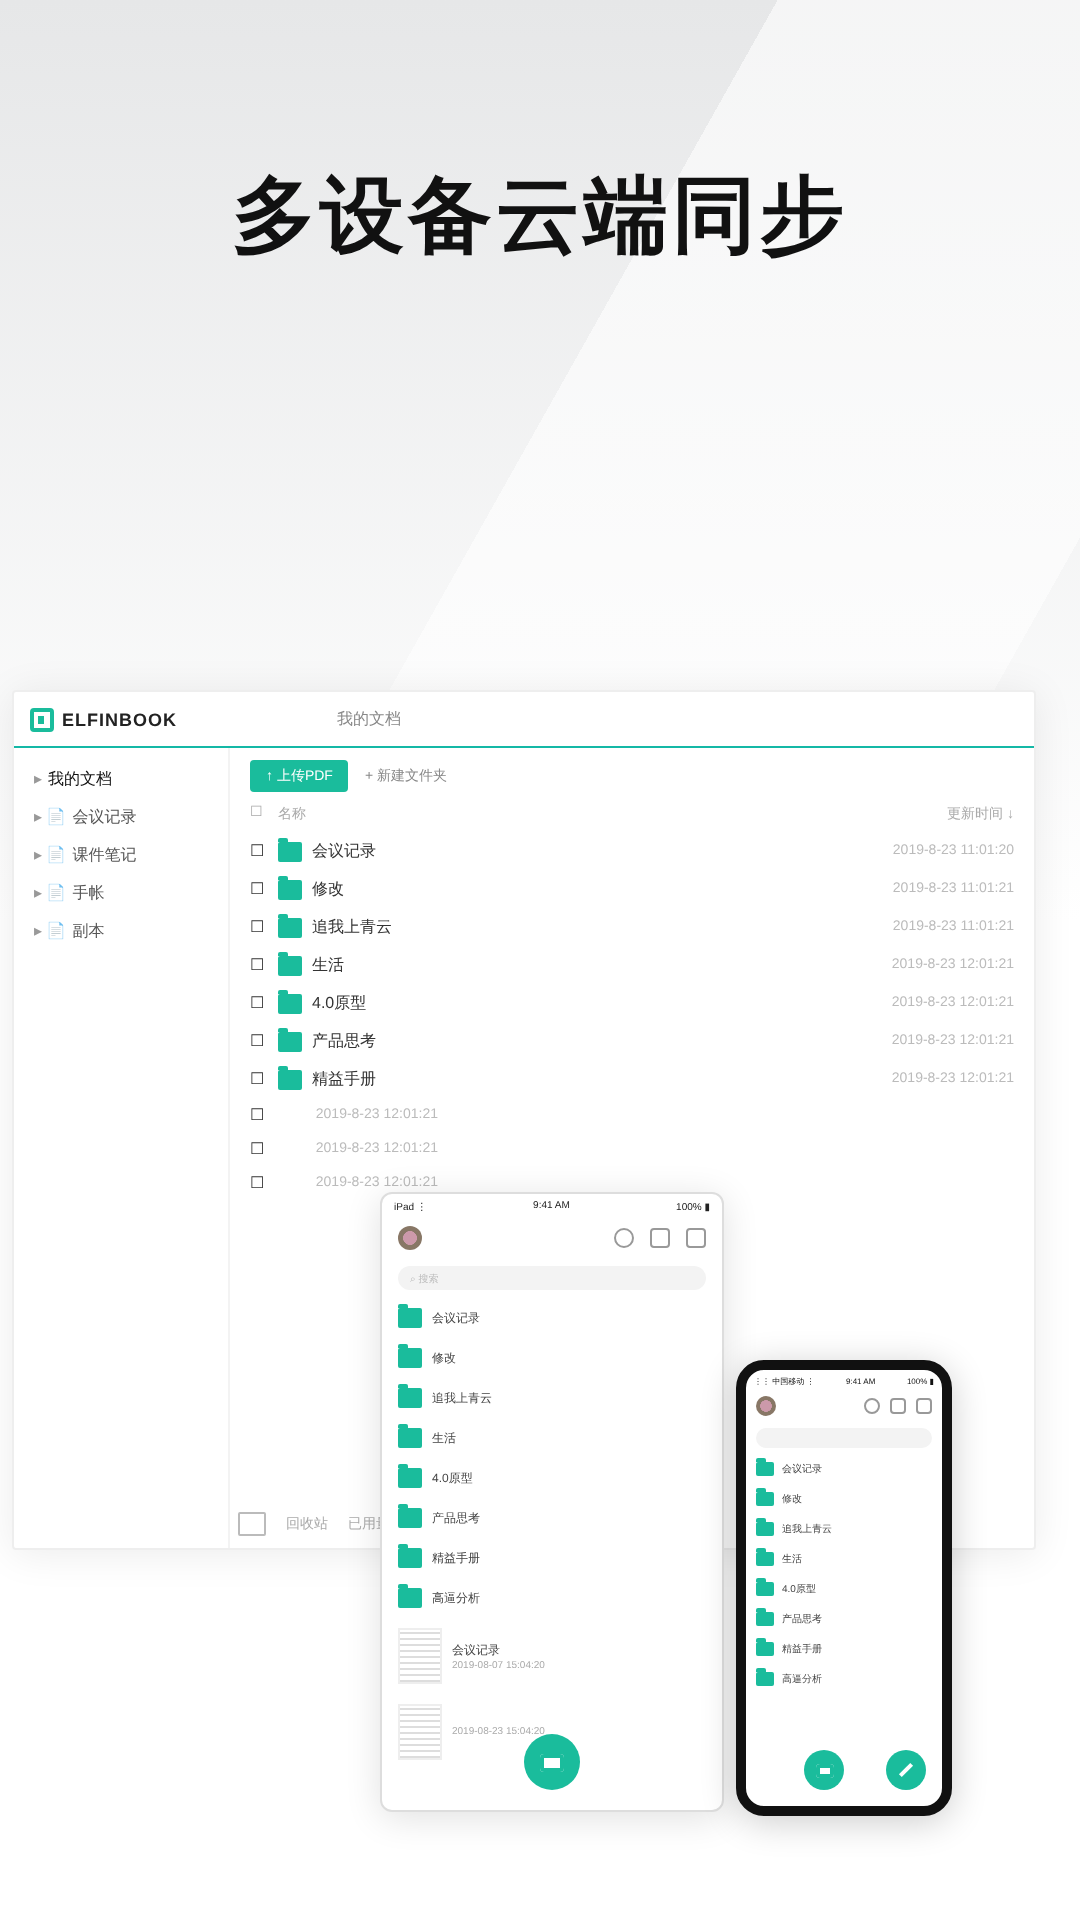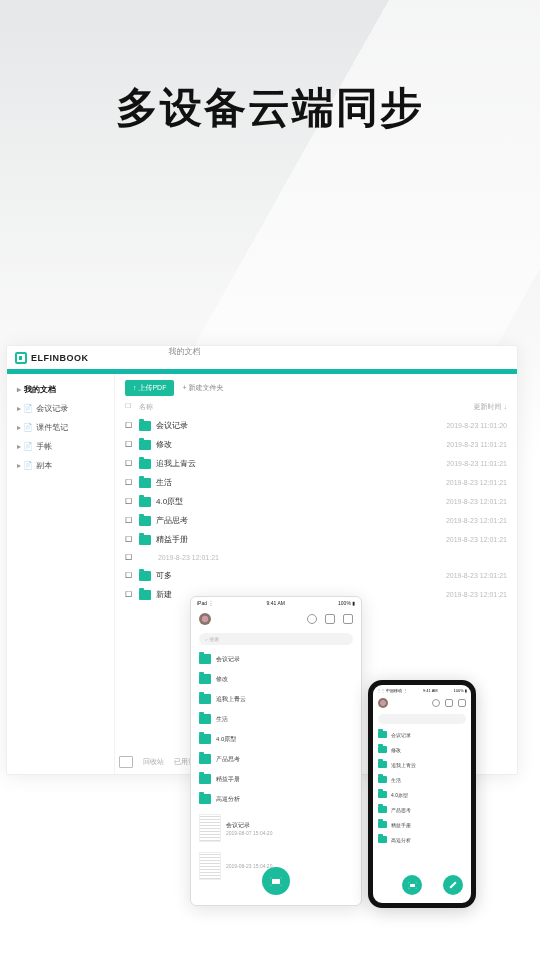--- a/index.html
+++ b/index.html
@@ -1,29 +1,29 @@
 <!DOCTYPE html>
 <html><head>
 <meta charset="utf-8">
 <style>
 *{margin:0;padding:0;box-sizing:border-box;font-family:-apple-system,"PingFang SC","Microsoft YaHei",sans-serif}
 body{width:540px;height:960px;overflow:hidden;background:linear-gradient(180deg,#e6e7e8 0%,#fff 48%,#fff 100%);position:relative}
 .diag{position:absolute;inset:0;background:linear-gradient(to bottom right,transparent 0%,transparent 36%,rgba(255,255,255,.6) 36%,rgba(255,255,255,.6) 64%,transparent 64%);pointer-events:none}
 .hero{position:absolute;top:80px;left:0;right:0;text-align:center;font-size:42px;font-weight:700;letter-spacing:2px;color:#111}
 
 .win{position:absolute;top:345px;left:6px;width:512px;height:430px;background:#fff;box-shadow:0 2px 20px rgba(0,0,0,.08);border-radius:2px;border:1px solid #eee}
-.win-hdr{height:28px;border-bottom:5px solid #14b8a6;display:flex;padding:0 8px}
+.win-hdr{height:28px;border-bottom:1px solid #14b8a6;display:flex;align-items:center;padding:0 8px}
 .brand{display:flex;align-items:center;gap:4px;font-size:9px;font-weight:700;color:#222;letter-spacing:.5px}
 .brand-icon{width:12px;height:12px;border:2px solid #1abc9c;border-radius:2px;position:relative}
 .brand-icon::after{content:'';position:absolute;left:2px;top:2px;width:3px;height:4px;background:#1abc9c}
 .crumb{font-size:8px;color:#888;margin-left:80px}
 .win-body{display:flex;height:calc(100% - 28px)}
 .side{width:108px;border-right:1px solid #f3f3f3;padding:6px 0}
 .side-item{font-size:8px;color:#555;padding:4px 10px}
-.side-item.active{color:#111;font-weight:700}
+.side-item.active{color:#111;font-weight:400}
 .side-item .chev{color:#999;margin-right:3px}
 .main{flex:1;padding:6px 10px;position:relative}
 .toolbar{display:flex;align-items:center;gap:8px;margin-bottom:6px}
 .btn-up{background:#1abc9c;color:#fff;font-size:7px;padding:3px 8px;border-radius:2px}
 .btn-new{font-size:7px;color:#888}
 .th{display:flex;font-size:7px;color:#aaa;margin-bottom:4px}
 .th .c1{width:14px}
 .th .c2{flex:1}
 .th .c3{width:80px;text-align:right}
 .row{display:flex;align-items:center;padding:4px 0;font-size:8px;color:#333}
@@ -132,26 +132,24 @@
             <span class="c1">☐</span>
             <span class="c2"><span class="fold"></span>精益手册</span>
             <span class="c3">2019-8-23 12:01:21</span>
           </div>
           <div class="row">
             <span class="c1">☐</span>
             <span class="c3">2019-8-23 12:01:21</span>
           </div>
           <div class="row">
             <span class="c1">☐</span>
-            <span class="c2"><span class="fold"></span>可多</span>
-            <span class="c3">2019-8-23 12:01:21</span>
-          </div>
-          <div class="row">
-            <span class="c1">☐</span>
-            <span class="c2"><span class="fold"></span>新建</span>
+            <span class="c3">2019-8-23 12:01:21</span>
+          </div>
+          <div class="row">
+            <span class="c1">☐</span>
             <span class="c3">2019-8-23 12:01:21</span>
           </div>
         </div>
       <div class="foot">
         <span class="foot-icon"></span>
         <span>回收站</span>
         <span>已用量 10256/80096</span>
       </div>
     </div>
   </div>

